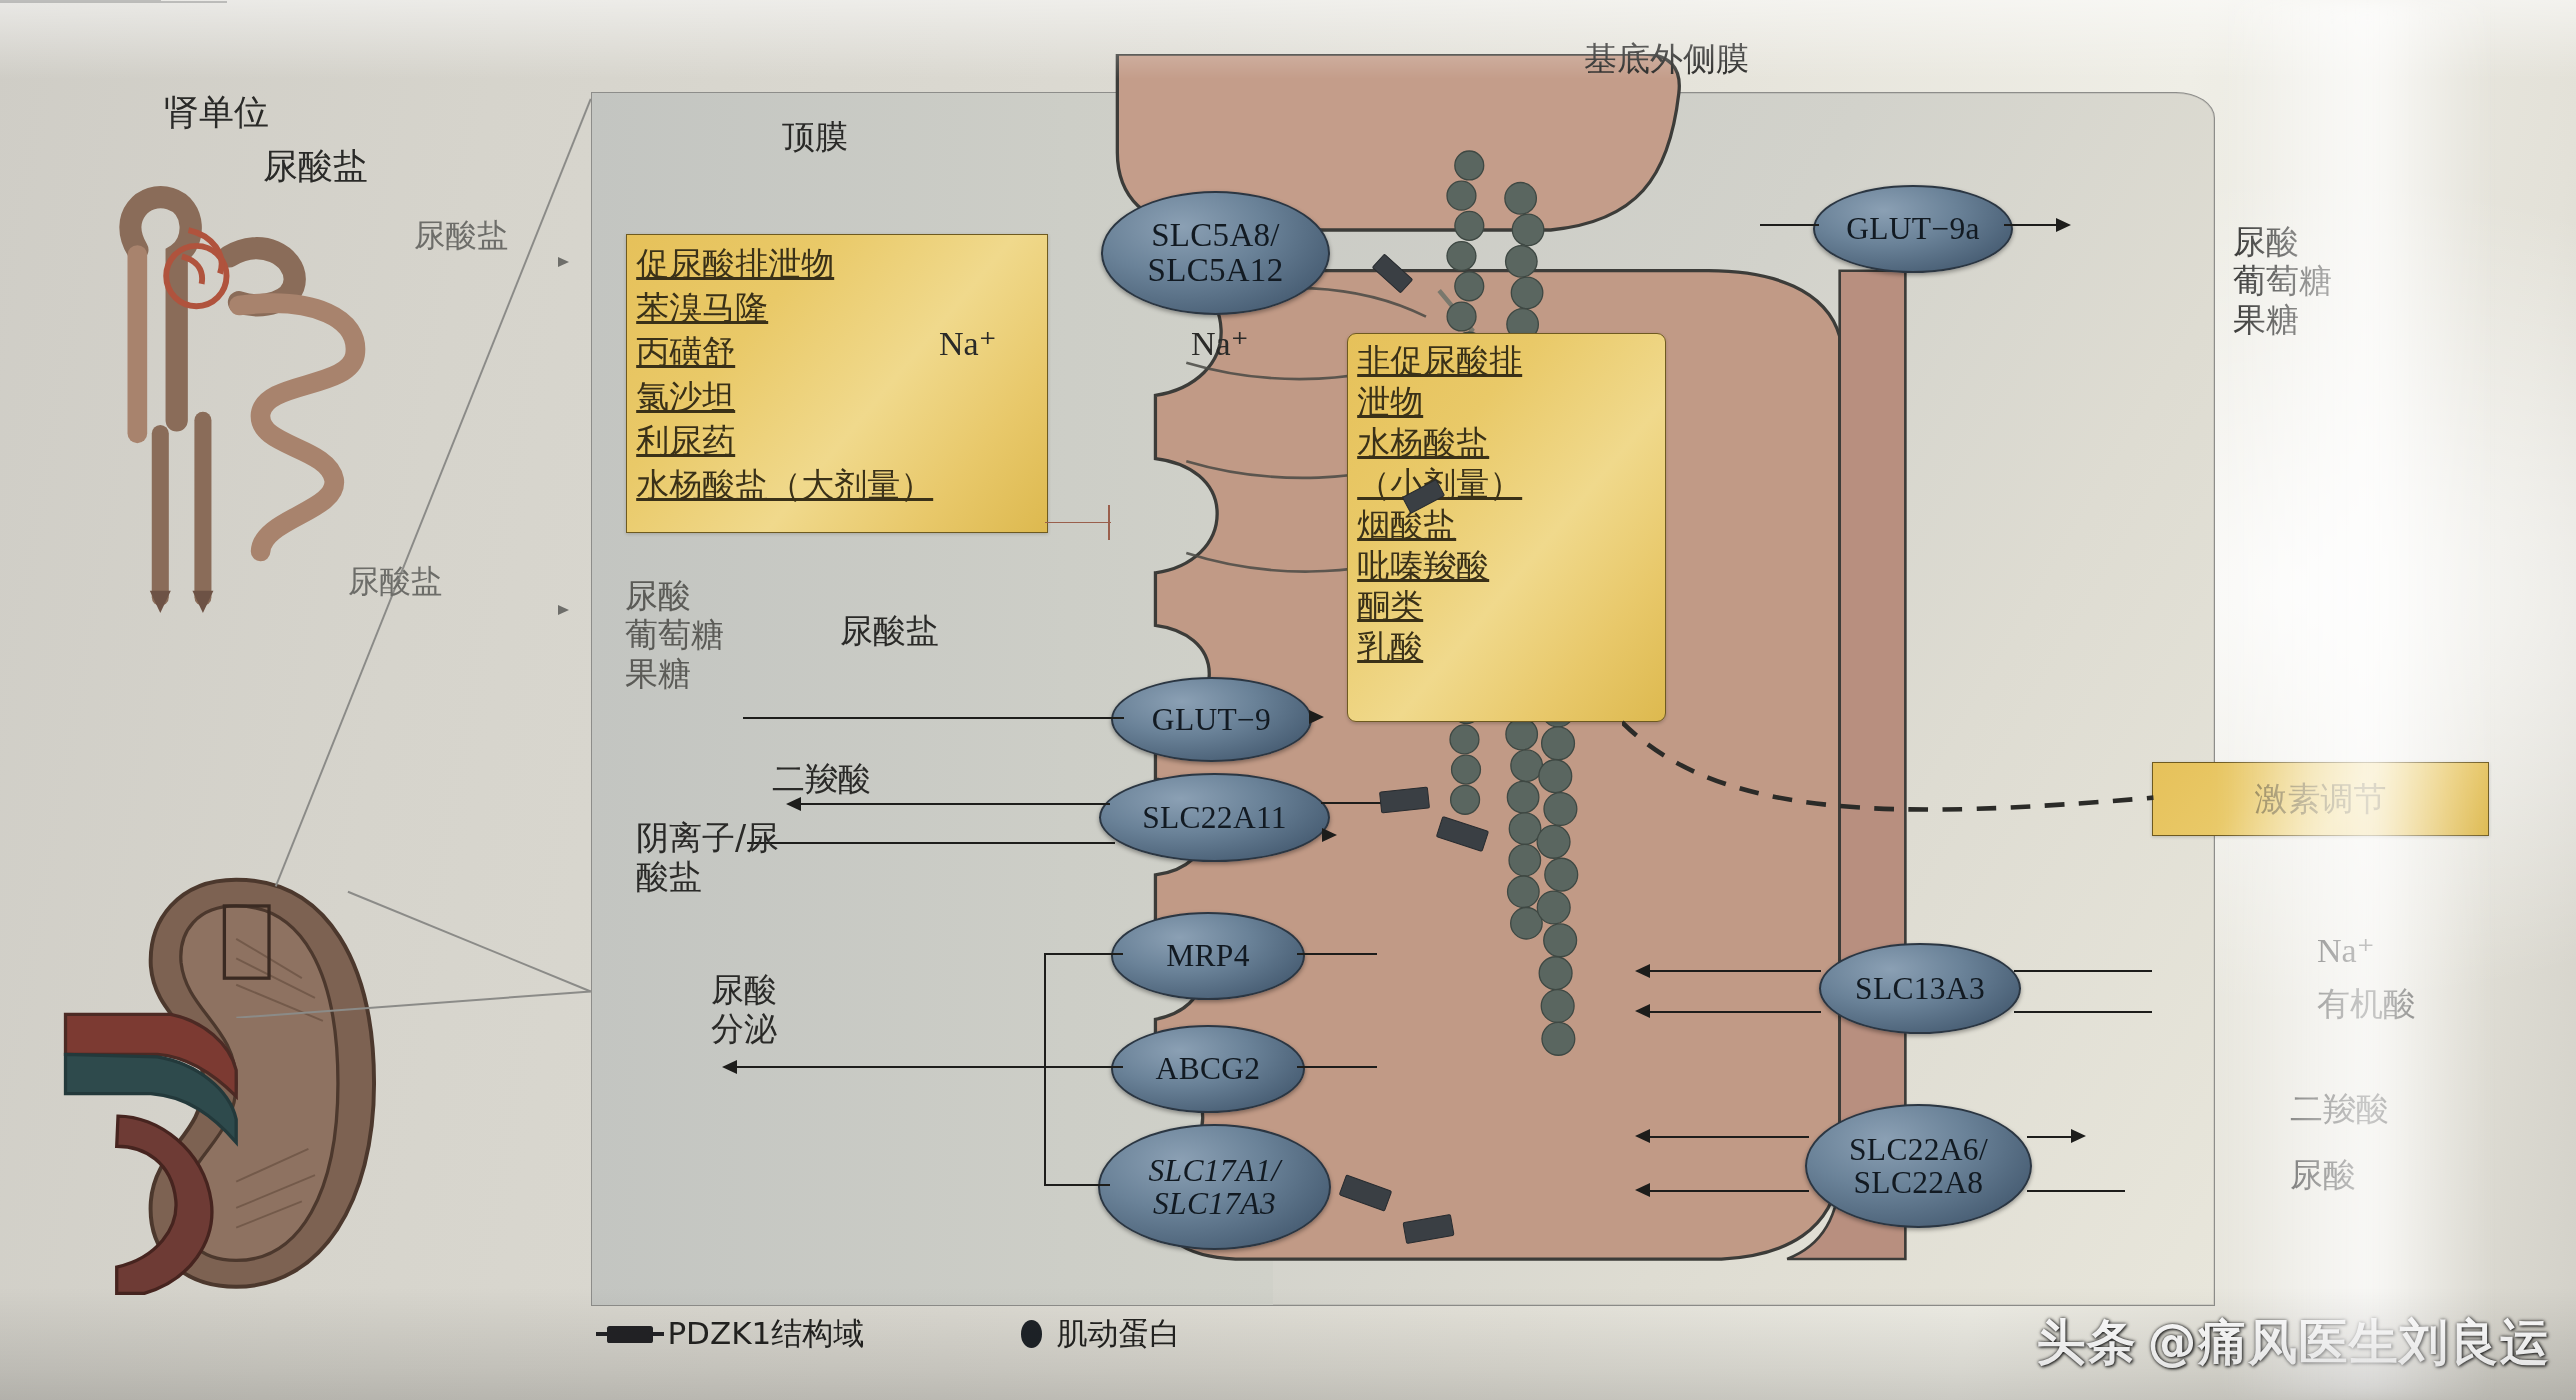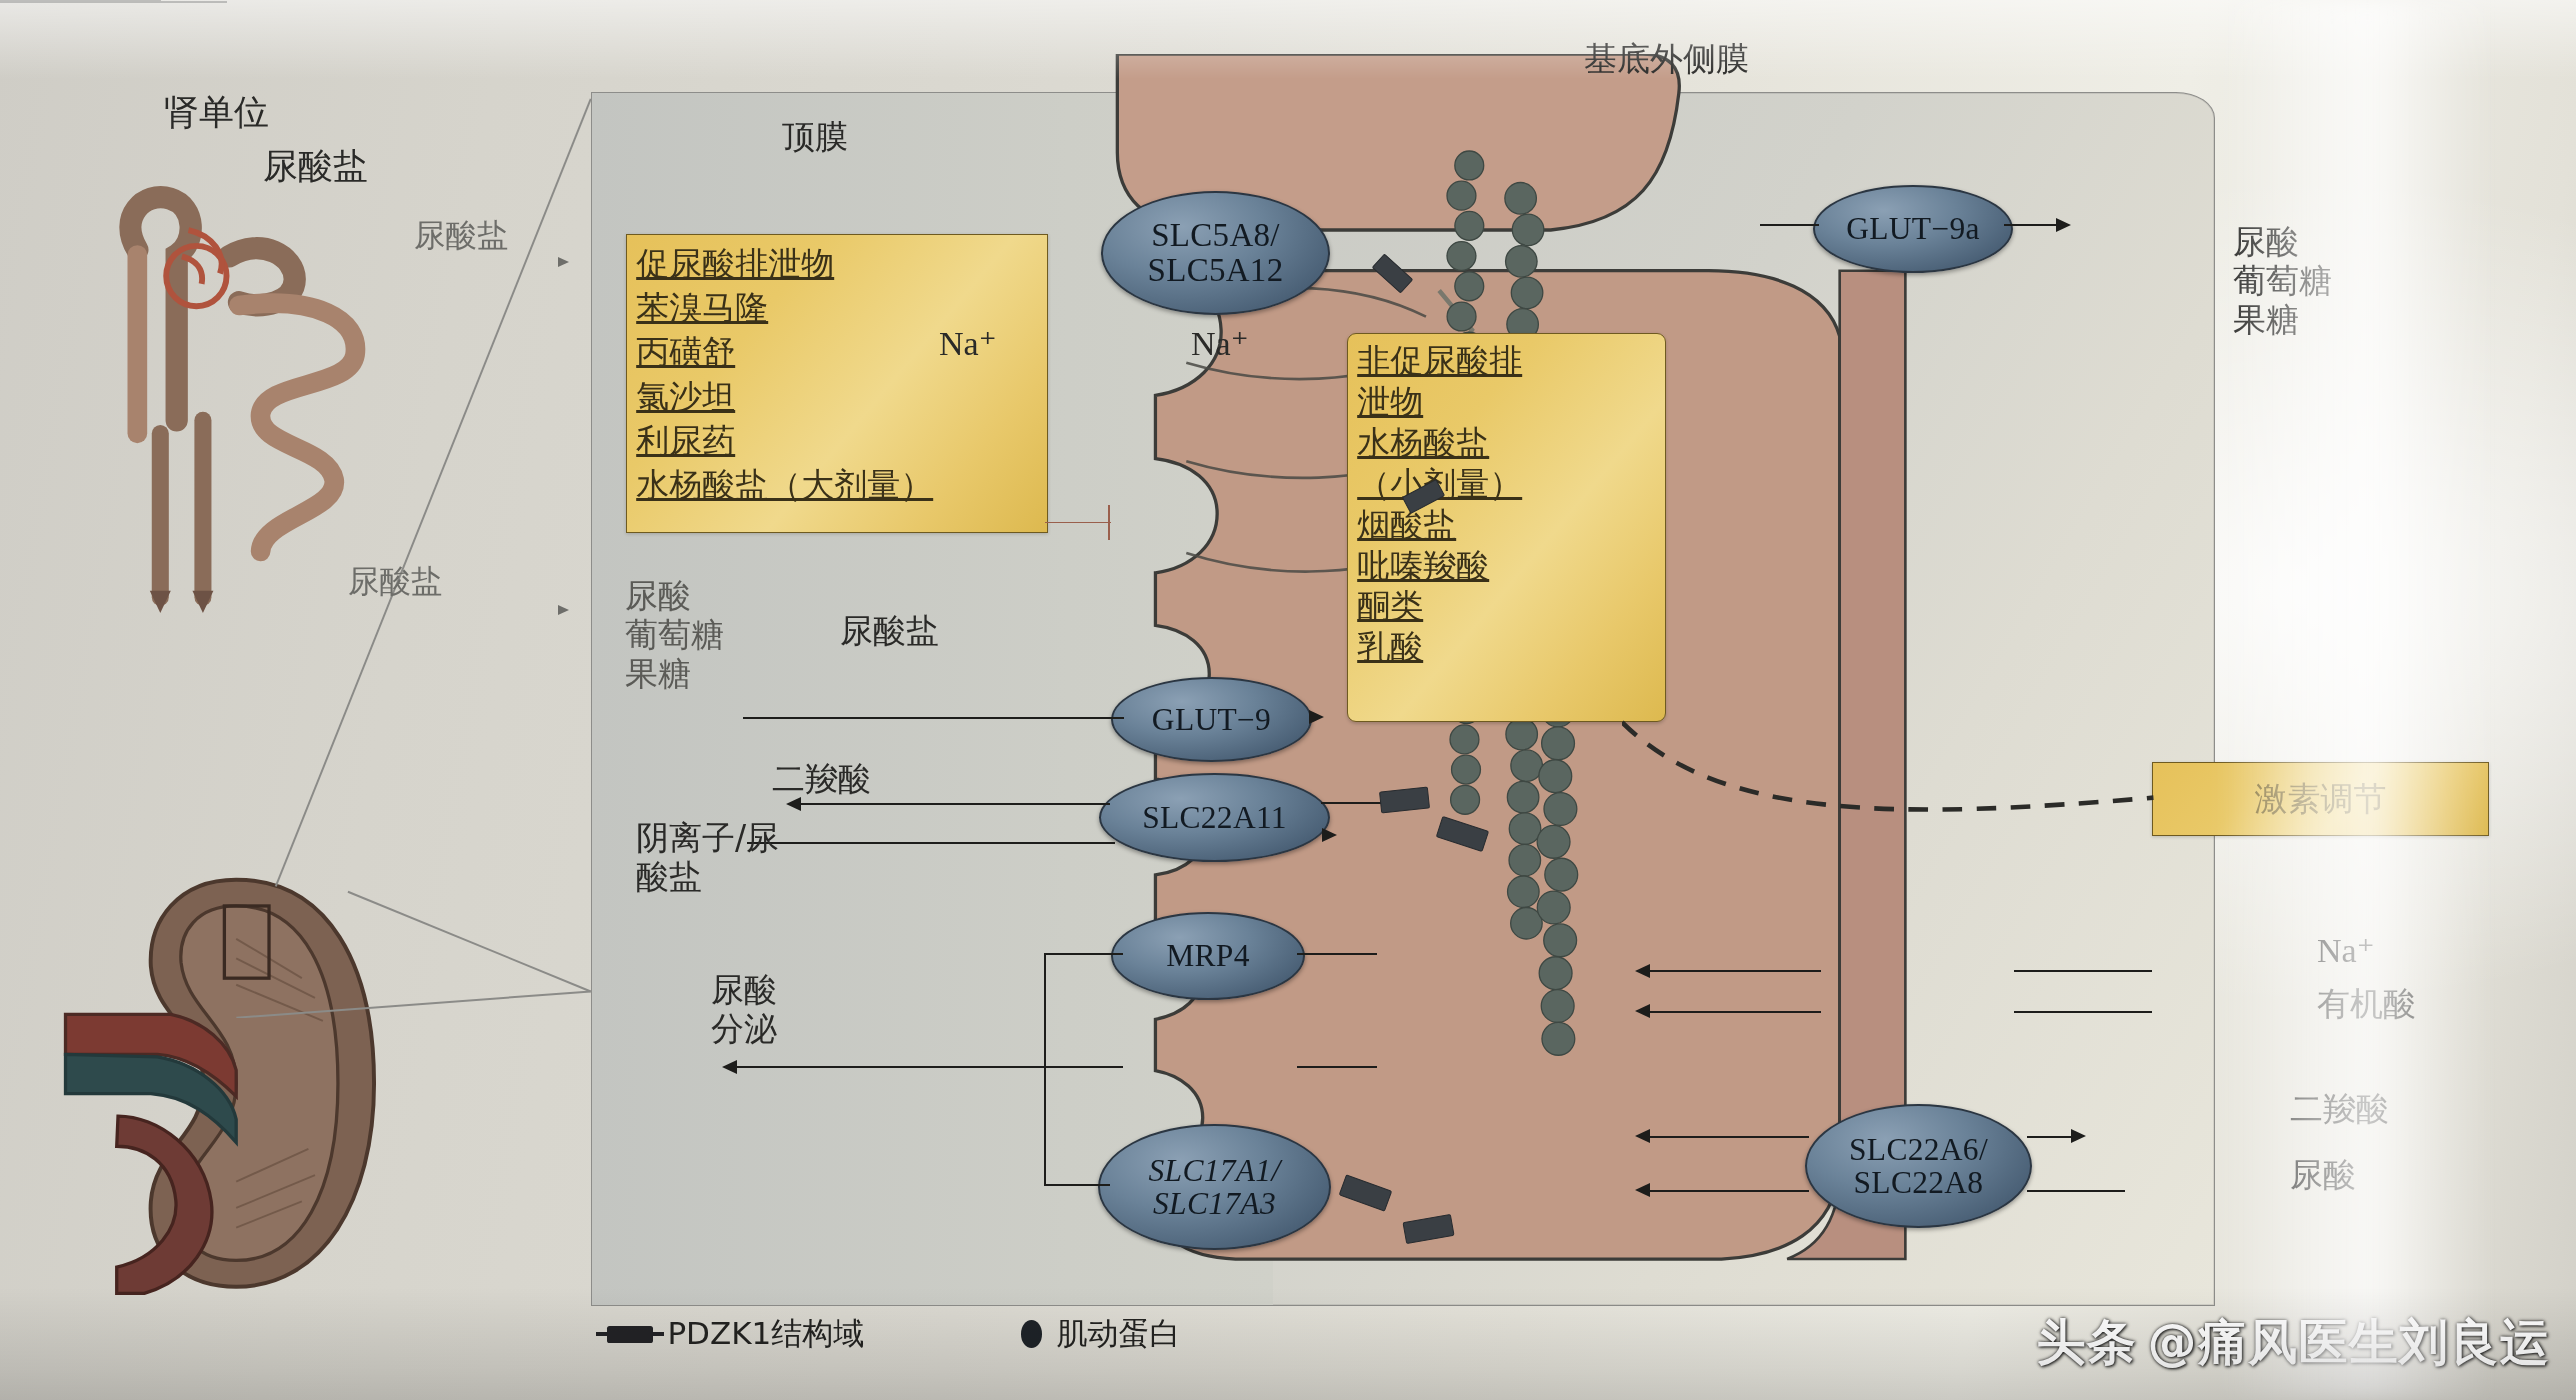--- a/index.html
+++ b/index.html
@@ -307,20 +307,23 @@
     <div class="line" style="left:155px;top:749px;width:368px;"></div>
     <div class="line" style="left:729px;top:709px;width:72px;"></div>
     <div class="arrowR" style="position:absolute;left:730px;top:735px;"></div>
 
     <div class="oval" style="left:519px;top:819px;width:190px;height:84px;font-size:31.5px;">
       <span>MRP4</span>
     </div>
     <div class="line" style="left:452px;top:860px;width:79px;"></div>
     <div class="line" style="left:705px;top:860px;width:80px;"></div>
 
+    <div class="oval" style="left:519px;top:932px;width:190px;height:84px;font-size:31.5px;">
+      <span>ABCG2</span>
+    </div>
     <div class="line" style="left:452px;top:973px;width:79px;"></div>
     <div class="line" style="left:705px;top:973px;width:80px;"></div>
 
     <div class="oval" style="left:506px;top:1031px;width:229px;height:122px;font-size:31.5px;font-style:italic;">
       <div>
         <span>SLC17A1/</span>
         <span>SLC17A3</span>
       </div>
     </div>
     <div class="line" style="left:452px;top:1091px;width:66px;"></div>
@@ -336,20 +339,23 @@
     <div class="pdz" style="left:781px;top:171px;width:37px;height:17px;transform:rotate(42deg);"></div>
     <div class="pdz" style="left:812px;top:394px;width:37px;height:17px;transform:rotate(-28deg);"></div>
 
     <div class="oval" style="left:1221px;top:92px;width:196px;height:84px;font-size:31.5px;">
       <span>GLUT−9a</span>
     </div>
     <div class="line" style="left:1168px;top:131px;width:59px;"></div>
     <div class="line" style="left:1412px;top:131px;width:58px;"></div>
     <div class="arrowR" style="position:absolute;left:1464px;top:125px;"></div>
 
+    <div class="oval" style="left:1227px;top:850px;width:198px;height:87px;font-size:31.5px;">
+      <span>SLC13A3</span>
+    </div>
     <div class="line" style="left:1422px;top:877px;width:138px;"></div>
     <div class="line" style="left:1422px;top:918px;width:138px;"></div>
     <div class="line" style="left:1057px;top:877px;width:172px;"></div>
     <div class="arrowL" style="position:absolute;left:1043px;top:871px;"></div>
     <div class="line" style="left:1057px;top:918px;width:172px;"></div>
     <div class="arrowL" style="position:absolute;left:1043px;top:911px;"></div>
 
     <div class="oval" style="left:1213px;top:1011px;width:223px;height:120px;font-size:31.5px;">
       <div>
         <span>SLC22A6/</span>

